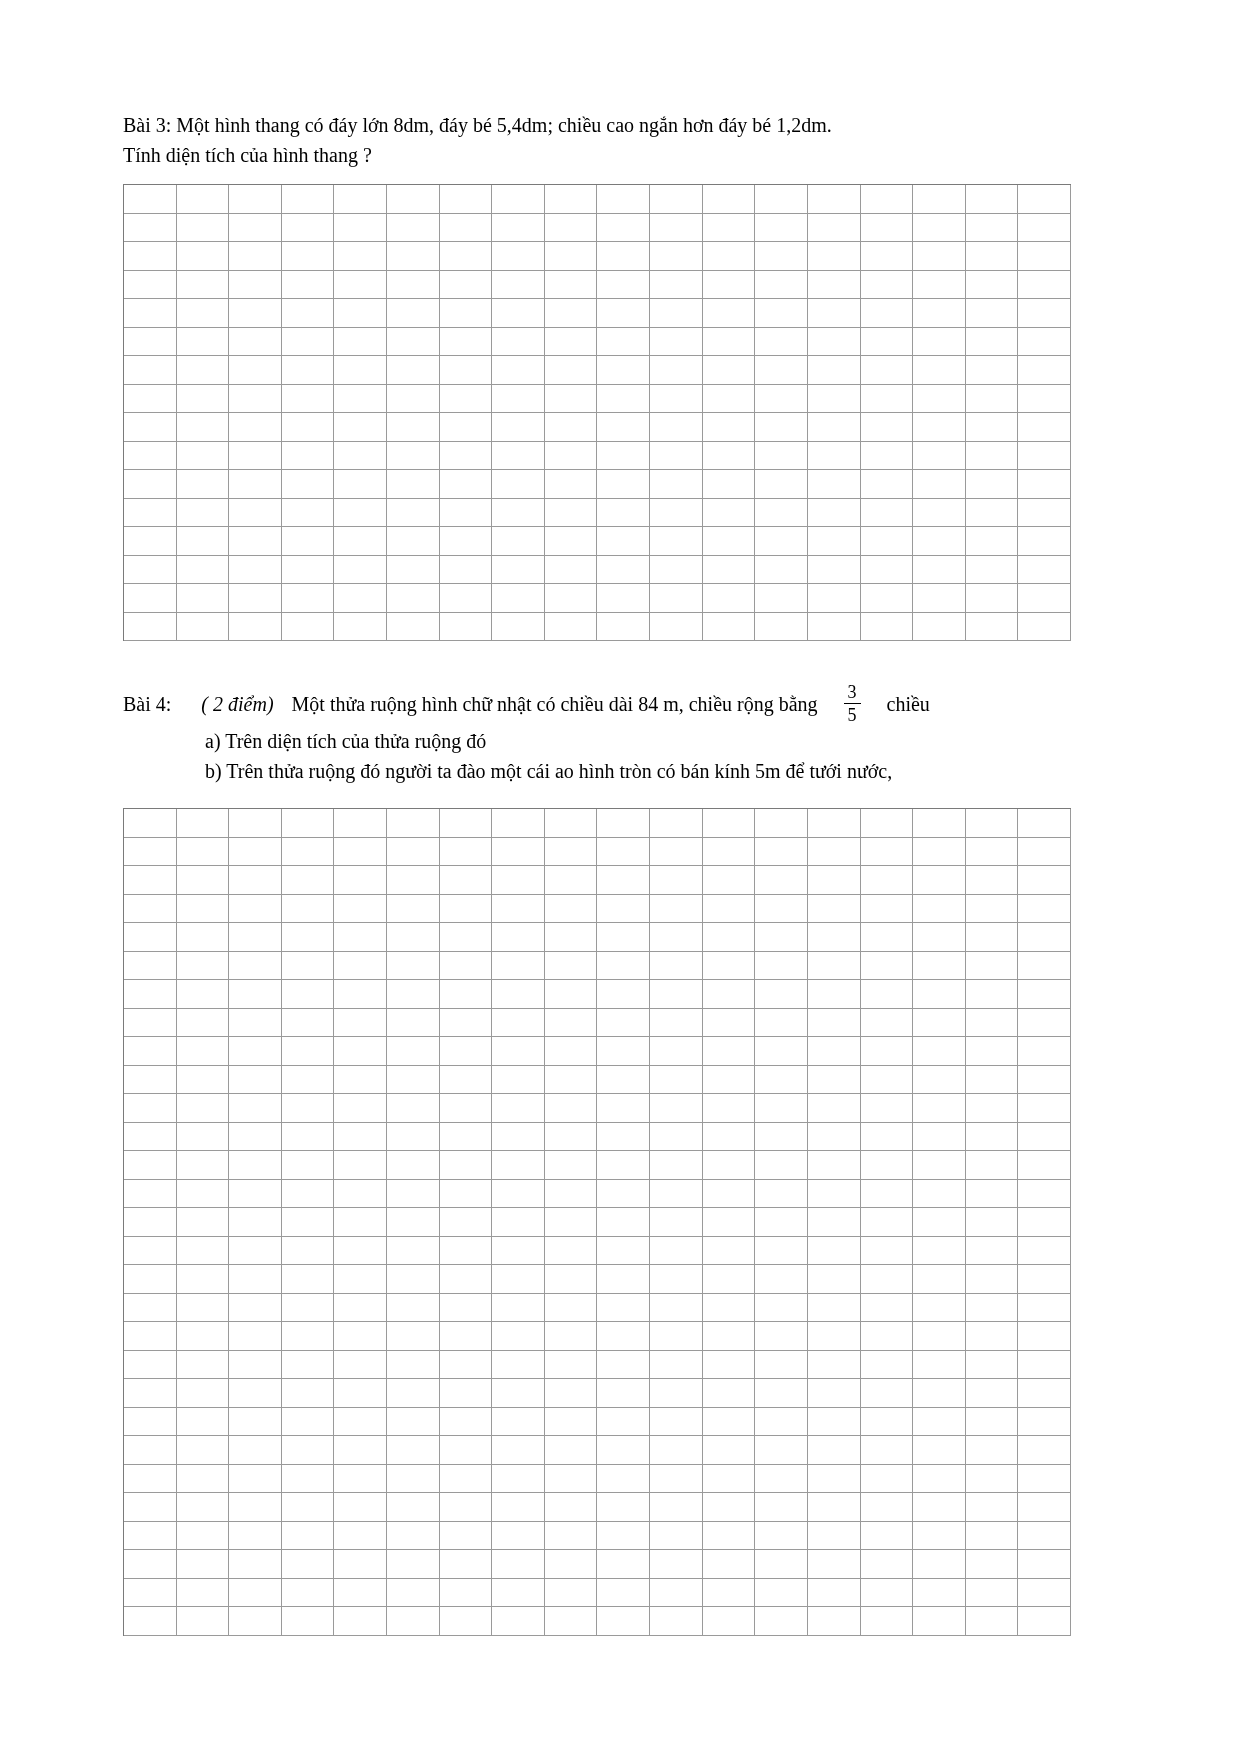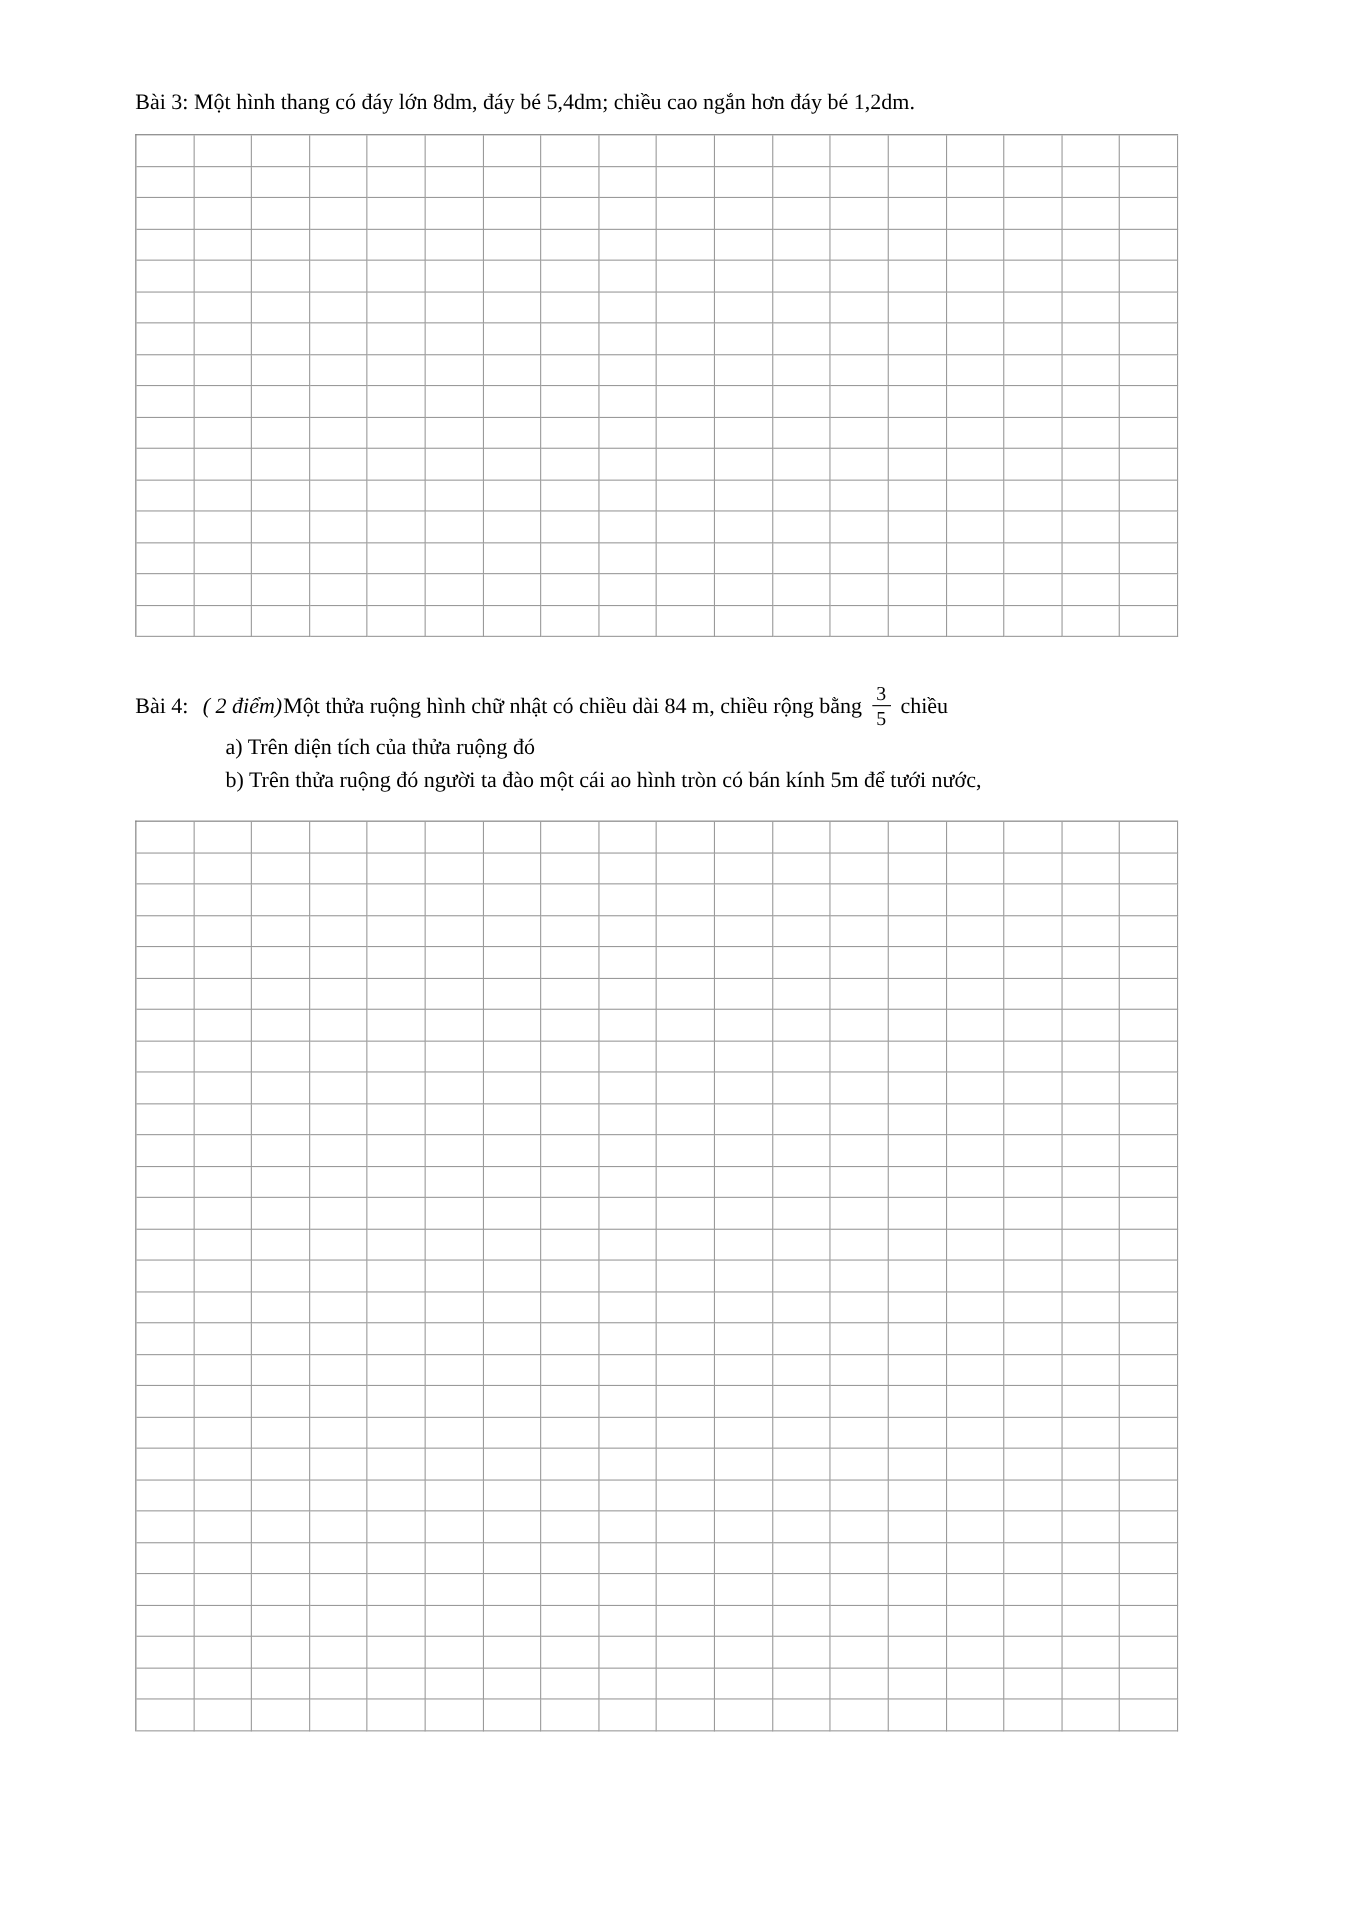--- a/index.html
+++ b/index.html
@@ -10,41 +10,41 @@
     position:relative;
   }
   .content{
     position:absolute;
     left:123px;
     width:948px;
     top:0;
   }
   .prob{font-size:20px;line-height:30px;}
   .prob p{margin:0;}
-  .p3{margin-top:78px;}
+  .p3{margin-top:110px;}
   .answer-grid{
     display:grid;
     border-top:1px solid #7a7a7a;
     border-left:1px solid #7a7a7a;
     box-sizing:border-box;
     background:#fff;
   }
   .answer-grid .cell{
     border-right:1px solid #9a9a9a;
     border-bottom:1px solid #9a9a9a;
     box-sizing:border-box;
   }
   .grid1{margin-top:14px;}
   .grid2{margin-top:22px;}
   .p4{margin-top:40px;}
   .p4-first{
     display:flex;
     align-items:center;
     flex-wrap:wrap;
-    gap:0 1px;
+    gap:0 18px;
   }
   .italic{font-style:italic;margin-left:12px;}
   .fraction{
     display:inline-flex;
     flex-direction:column;
     align-items:center;
     font-size:18px;
     line-height:22px;
     margin:0 8px;
     vertical-align:middle;
@@ -56,20 +56,21 @@
     text-indent:82px;
   }
 </style>
 </head>
 <body>
 
 <div class="content">
 
   <div class="prob p3">
     <p>Bài 3: Một hình thang có đáy lớn 8dm, đáy bé 5,4dm; chiều cao ngắn hơn đáy bé 1,2dm.</p>
+    <p>Tính diện tích của hình thang ?</p>
   </div>
 
   <div class="answer-grid grid1" style="grid-template-columns: repeat(18, 1fr); grid-auto-rows: 28.5px;">
       <div class="cell"></div>
       <div class="cell"></div>
       <div class="cell"></div>
       <div class="cell"></div>
       <div class="cell"></div>
       <div class="cell"></div>
       <div class="cell"></div>

